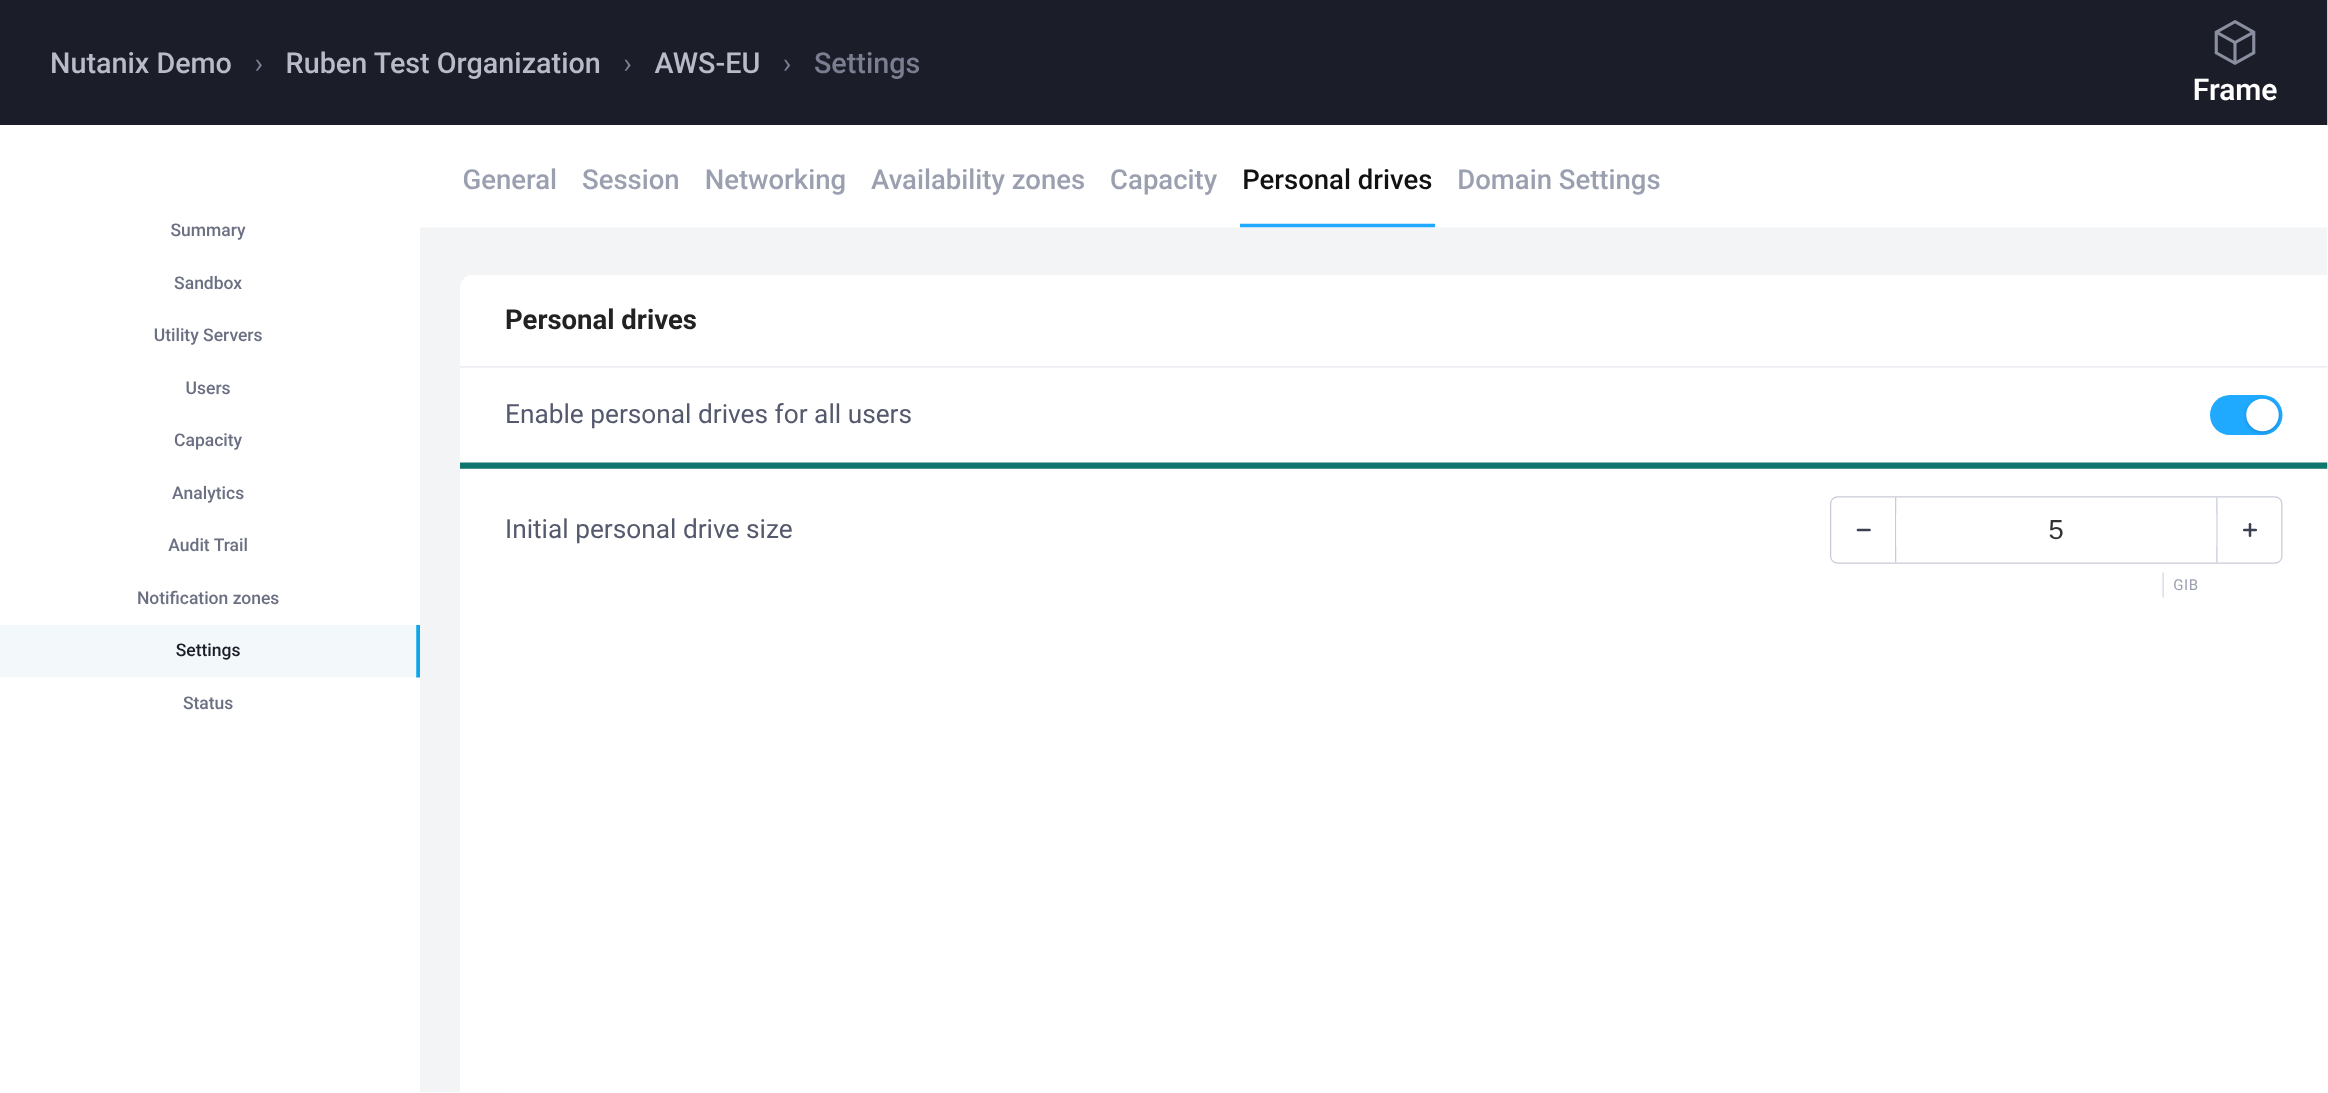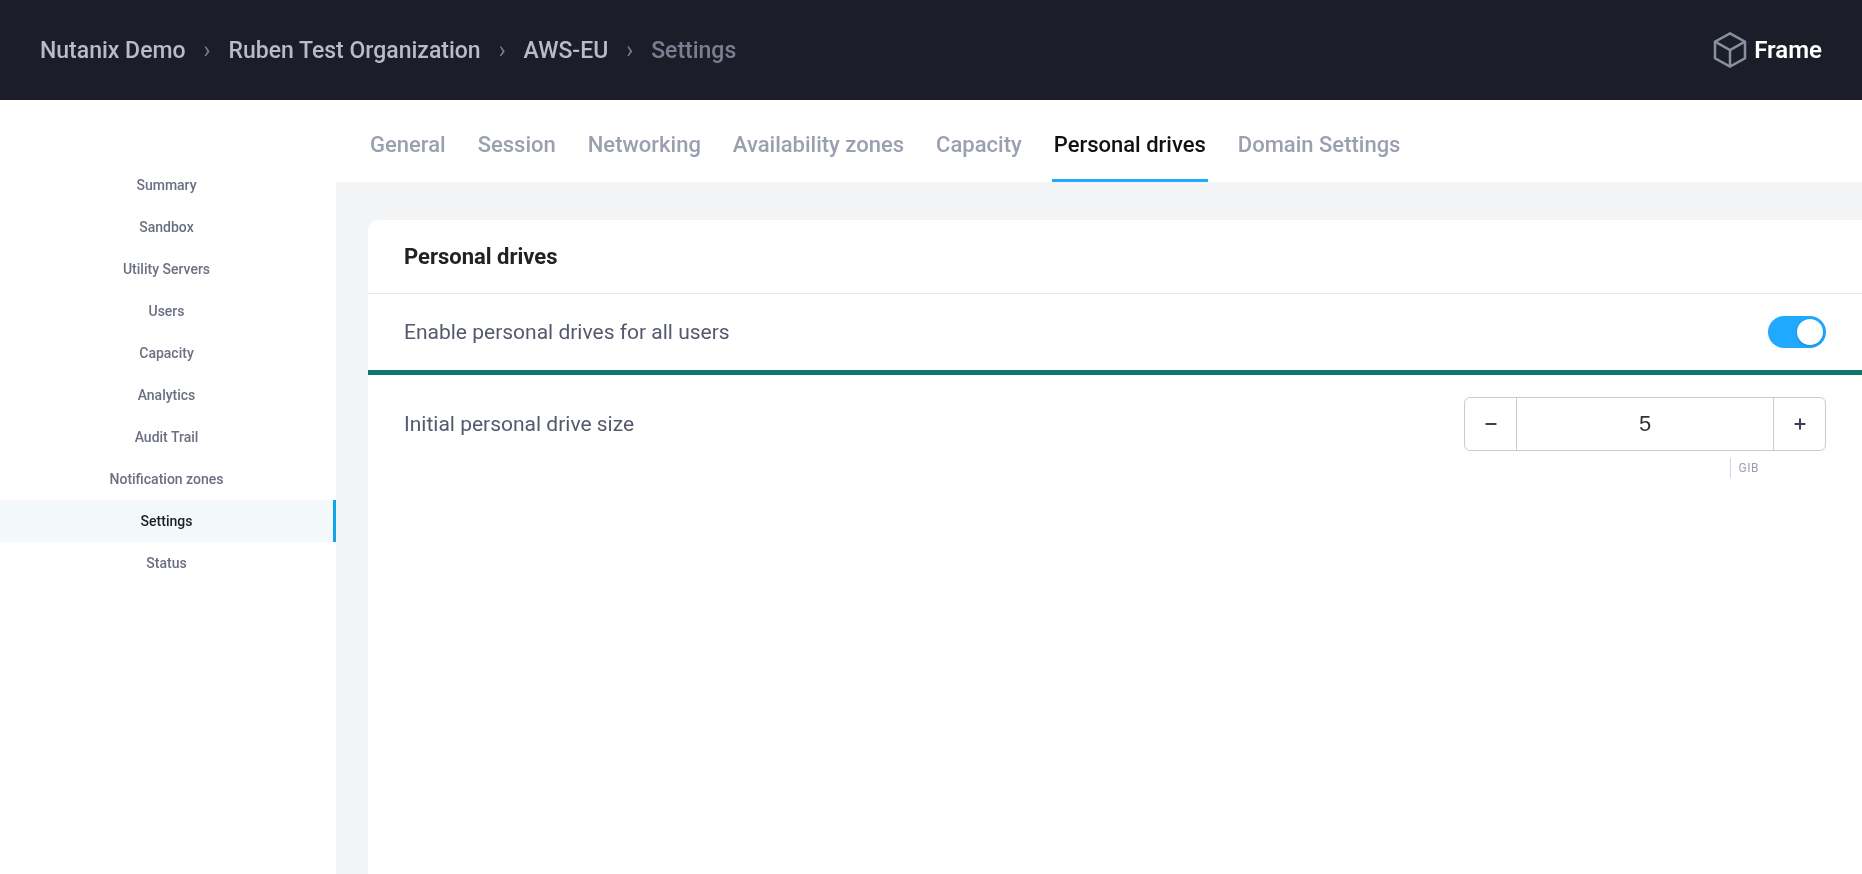--- a/index.html
+++ b/index.html
@@ -4,37 +4,37 @@
   <style>
     * { margin: 0; padding: 0; box-sizing: border-box; }
     body { font-family: -apple-system, BlinkMacSystemFont, "Segoe UI", Roboto, Helvetica, Arial, sans-serif; background: #fff; color: #1b1d29; height: 874px; width: 1862px; overflow: hidden; }
 
     
     .header { height: 100px; background: #1b1d29; display: flex; align-items: center; padding: 0 40px; justify-content: space-between; }
     .breadcrumb { display: flex; align-items: center; gap: 18px; font-size: 23px; font-weight: 500; }
     .breadcrumb a { color: #b9bcc8; text-decoration: none; }
     .breadcrumb .sep { color: #7a7e90; font-weight: 400; }
     .breadcrumb .current { color: #7a7e90; }
-    .brand { display: flex; align-items: center; gap: 4px; }
+    .brand { display: flex; align-items: center; gap: 4px; flex-direction: column; }
     .brand-label { color: #fff; font-size: 24px; font-weight: 600; }
     .brand-icon { width: 40px; height: 40px; color: #8a8f9f; }
 
     
     .layout { display: flex; height: calc(874px - 100px); }
 
     
     .sidebar { width: 336px; padding-top: 64px; }
     .sidebar .nav-item { display: block; padding: 13px 34px; font-size: 14px; font-weight: 500; color: #6b6f82; cursor: pointer; border-right: 3px solid transparent; text-align: center; }
     .sidebar .nav-item.active { background: #f3f8fb; color: #1b1d29; border-right-color: #0ea5e9; }
 
     
     .main { flex: 1; display: flex; flex-direction: column; }
 
     
-    .tabs { display: flex; gap: 28px; padding: 28px 0 0 32px; height: 82px; align-items: flex-end; }
+    .tabs { display: flex; gap: 16px; padding: 28px 0 0 32px; height: 82px; align-items: flex-end; }
     .tab { font-size: 22px; font-weight: 500; color: #9ba0b1; padding: 0 2px 22px; border-bottom: 3px solid transparent; cursor: pointer; }
     .tab.active { color: #111; border-bottom-color: #1fa9ff; }
 
     
     .content-wrap { flex: 1; background: #f3f4f6; padding: 38px 0 0 32px; }
     .card { background: #fff; border-radius: 10px 0 0 0; min-height: 100%; }
 
     .card-header { padding: 24px 36px; border-bottom: 1px solid #e6e8ee; }
     .card-header h2 { font-size: 22px; font-weight: 700; color: #222; }
 

